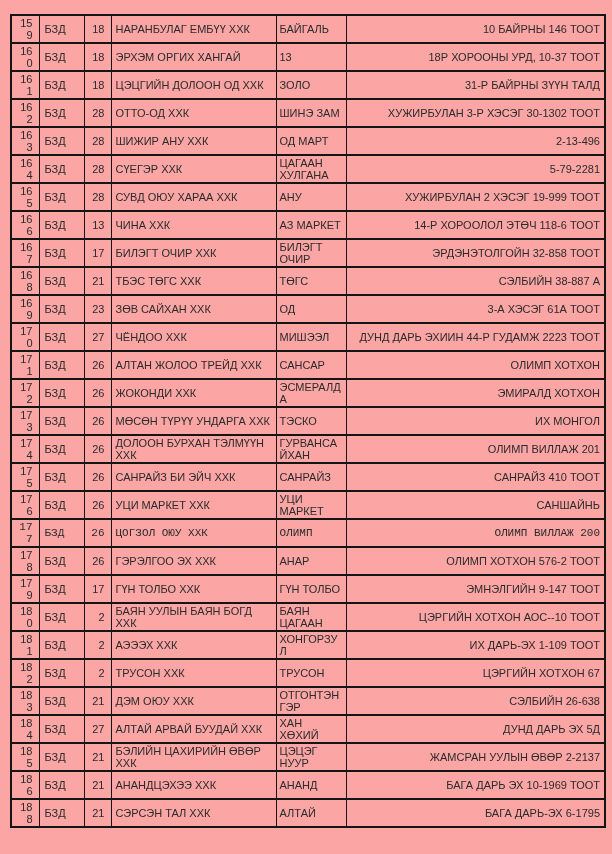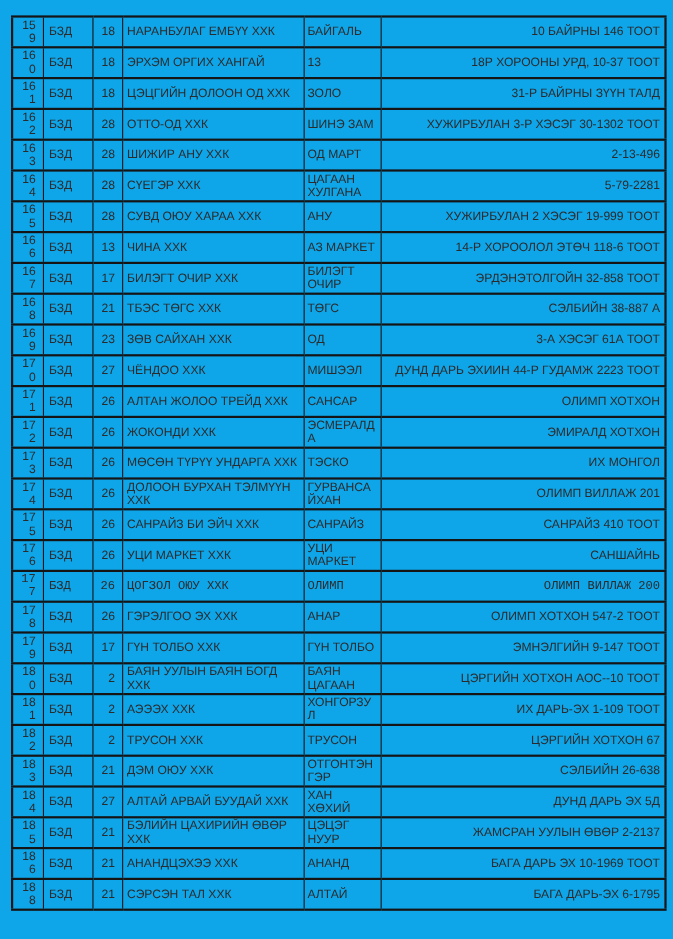--- a/index.html
+++ b/index.html
@@ -10,21 +10,21 @@
   body {
     width: 612px;
     height: 854px;
     overflow: hidden;
     font-family: "Liberation Sans", sans-serif;
   }
   .page {
     position: relative;
     width: 612px;
     height: 854px;
-    background: #0ea5e9;
+    background: #fca5a5;
   }
   table.biz-table {
     position: absolute;
     left: 10px;
     top: 14px;
     width: 594px;
     border-collapse: collapse;
     table-layout: fixed;
     border: 2px solid #151515;
   }
@@ -218,21 +218,21 @@
     <td class="c-company">ЦОГЗОЛ ОЮУ ХХК</td>
     <td class="c-brand">ОЛИМП</td>
     <td class="c-address">ОЛИМП ВИЛЛАЖ 200</td>
   </tr>
         <tr style="height: 18px;">
     <td class="c-no">178</td>
     <td class="c-district">БЗД</td>
     <td class="c-khoroo">26</td>
     <td class="c-company">ГЭРЭЛГОО ЭХ ХХК</td>
     <td class="c-brand">АНАР</td>
-    <td class="c-address">ОЛИМП ХОТХОН 547-2 ТООТ</td>
+    <td class="c-address">ОЛИМП ХОТХОН 576-2 ТООТ</td>
   </tr>
         <tr style="height: 26px;">
     <td class="c-no">179</td>
     <td class="c-district">БЗД</td>
     <td class="c-khoroo">17</td>
     <td class="c-company">ГҮН ТОЛБО ХХК</td>
     <td class="c-brand">ГҮН ТОЛБО</td>
     <td class="c-address">ЭМНЭЛГИЙН 9-147 ТООТ</td>
   </tr>
         <tr style="height: 26px;">

